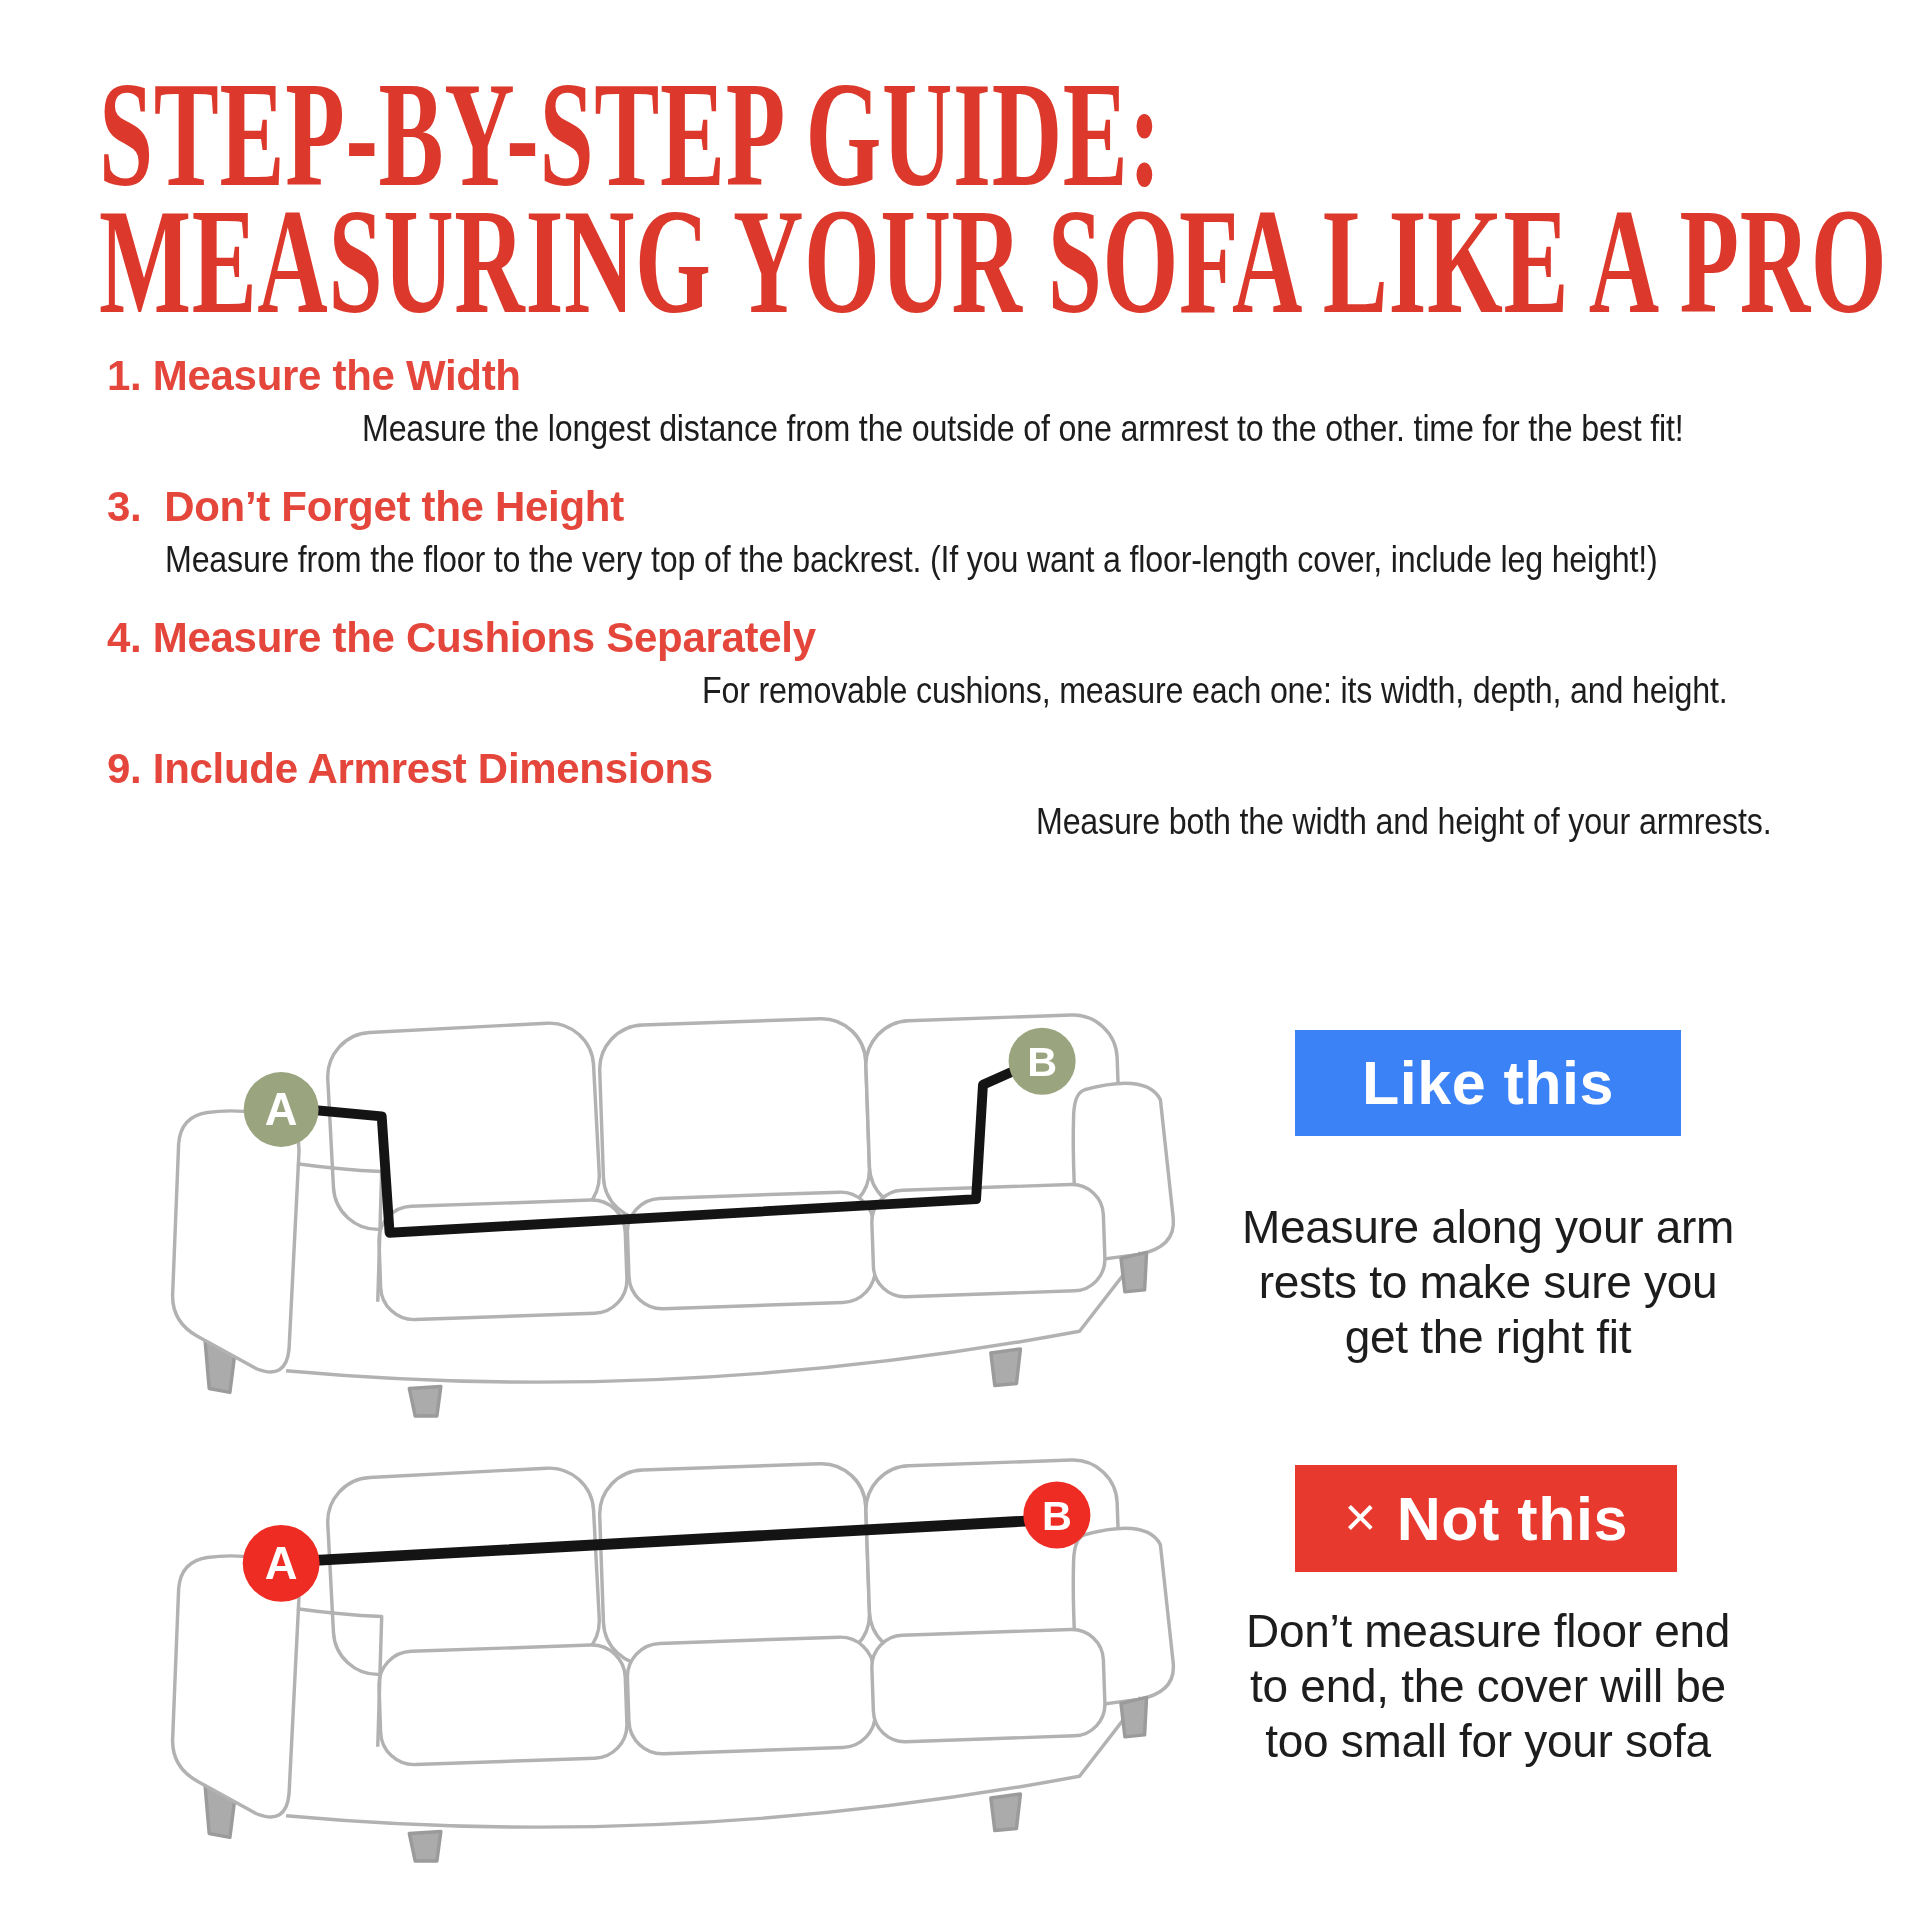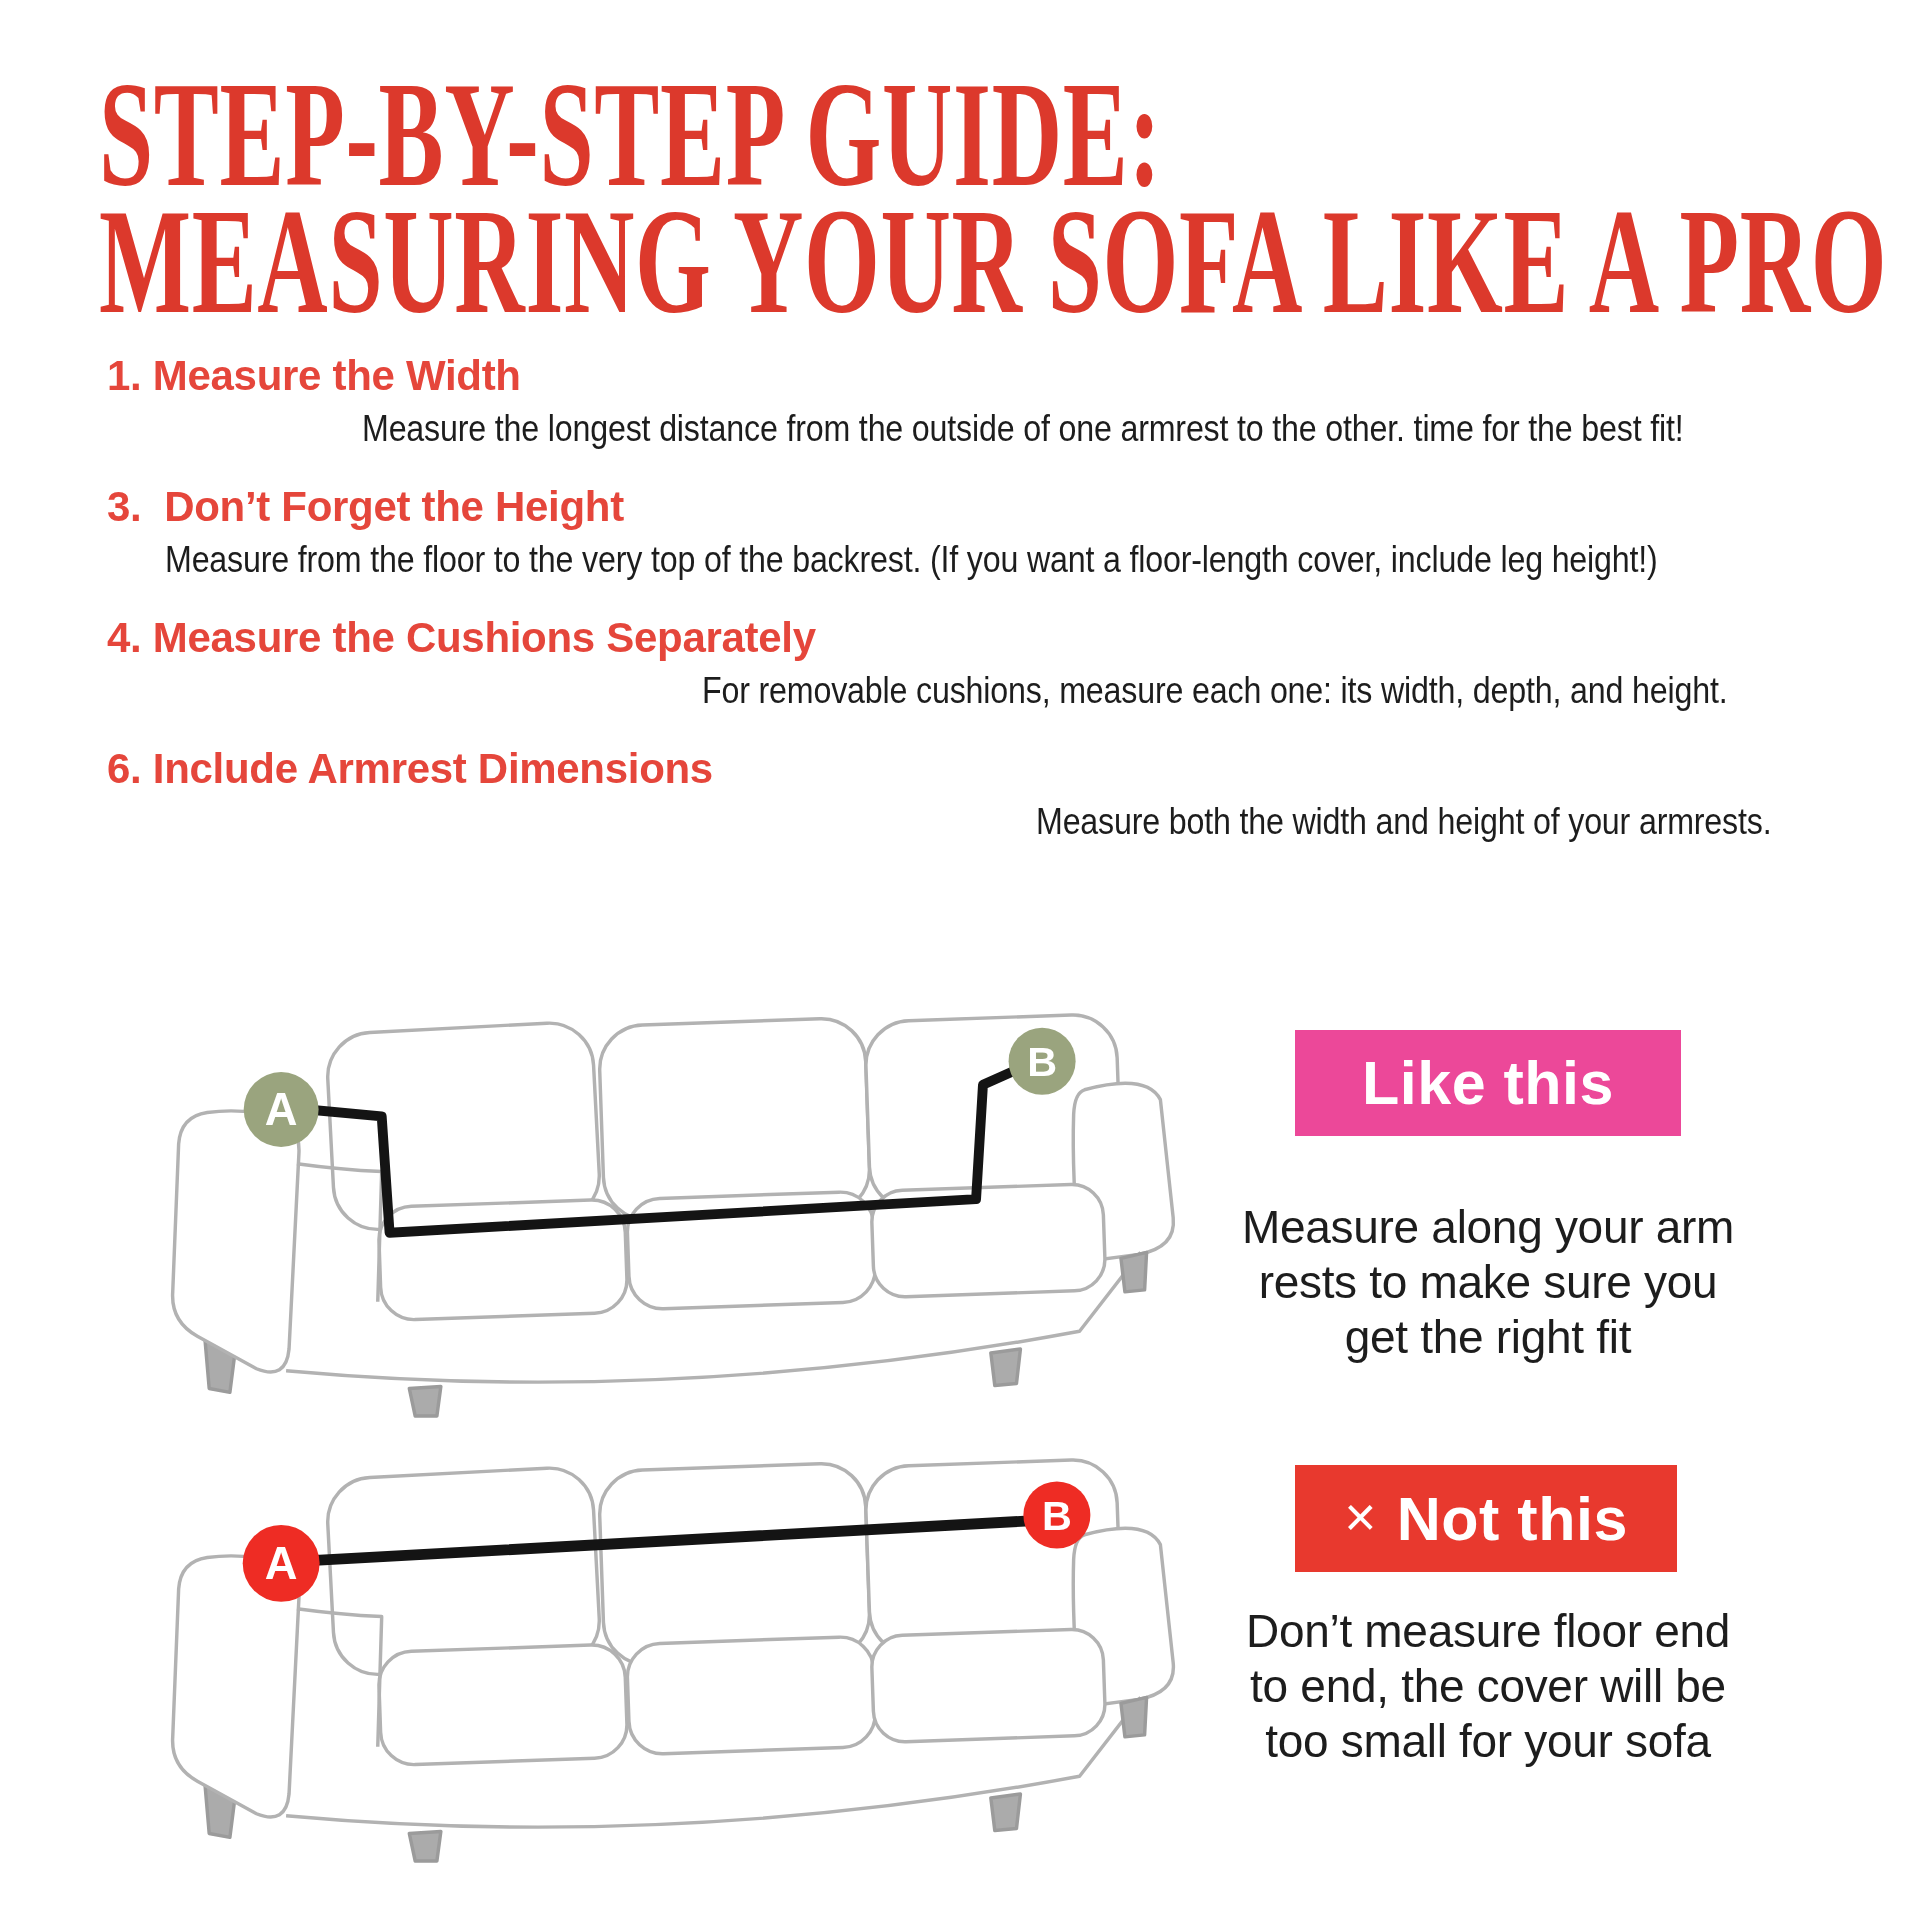--- a/index.html
+++ b/index.html
@@ -66,21 +66,21 @@
 
   
   .badge {
     display: flex; align-items: center; justify-content: center;
     color: #ffffff;
     font-weight: 700;
     font-size: 61px;
     letter-spacing: 0.5px;
     white-space: nowrap;
   }
-  .badge-like { left: 1295px; top: 1030px; width: 386px; height: 106px; background: #ec4899; }
+  .badge-like { left: 1295px; top: 1030px; width: 386px; height: 106px; background: #3b82f6; }
   .badge-not  { left: 1295px; top: 1465px; width: 382px; height: 107px; background: #e8392e; }
   .badge .x-glyph {
     font-weight: 400;
     font-size: 55px;
     margin-right: 20px;
     position: relative; top: -2px;
   }
   .caption {
     width: 574px;
     text-align: center;
@@ -137,21 +137,21 @@
   </div>
   <div class="step">
     <div class="step-heading">3.  Don’t Forget the Height</div>
     <div class="step-body"><span>Measure from the floor to the very top of the backrest. (If you want a floor-length cover, include leg height!)</span></div>
   </div>
   <div class="step">
     <div class="step-heading">4. Measure the Cushions Separately</div>
     <div class="step-body"><span>For removable cushions, measure each one: its width, depth, and height.</span></div>
   </div>
   <div class="step">
-    <div class="step-heading">6. Include Armrest Dimensions</div>
+    <div class="step-heading">9. Include Armrest Dimensions</div>
     <div class="step-body"><span>Measure both the width and height of your armrests.</span></div>
   </div>
 </section>
 
 <svg class="abs sofa-fig good" viewBox="0 0 1120 430">
   <use href="#sofa-body"></use>
   <polyline points="216,104 302,112 310,230 905,196 912,80 950,63" fill="none" stroke="#141414" stroke-width="10" stroke-linejoin="round" stroke-linecap="round"></polyline>
   <g>
     <circle cx="200" cy="105" r="38" fill="#9aa47e"></circle>
     <text class="marker-letter" x="200" y="121" font-size="46">A</text>

